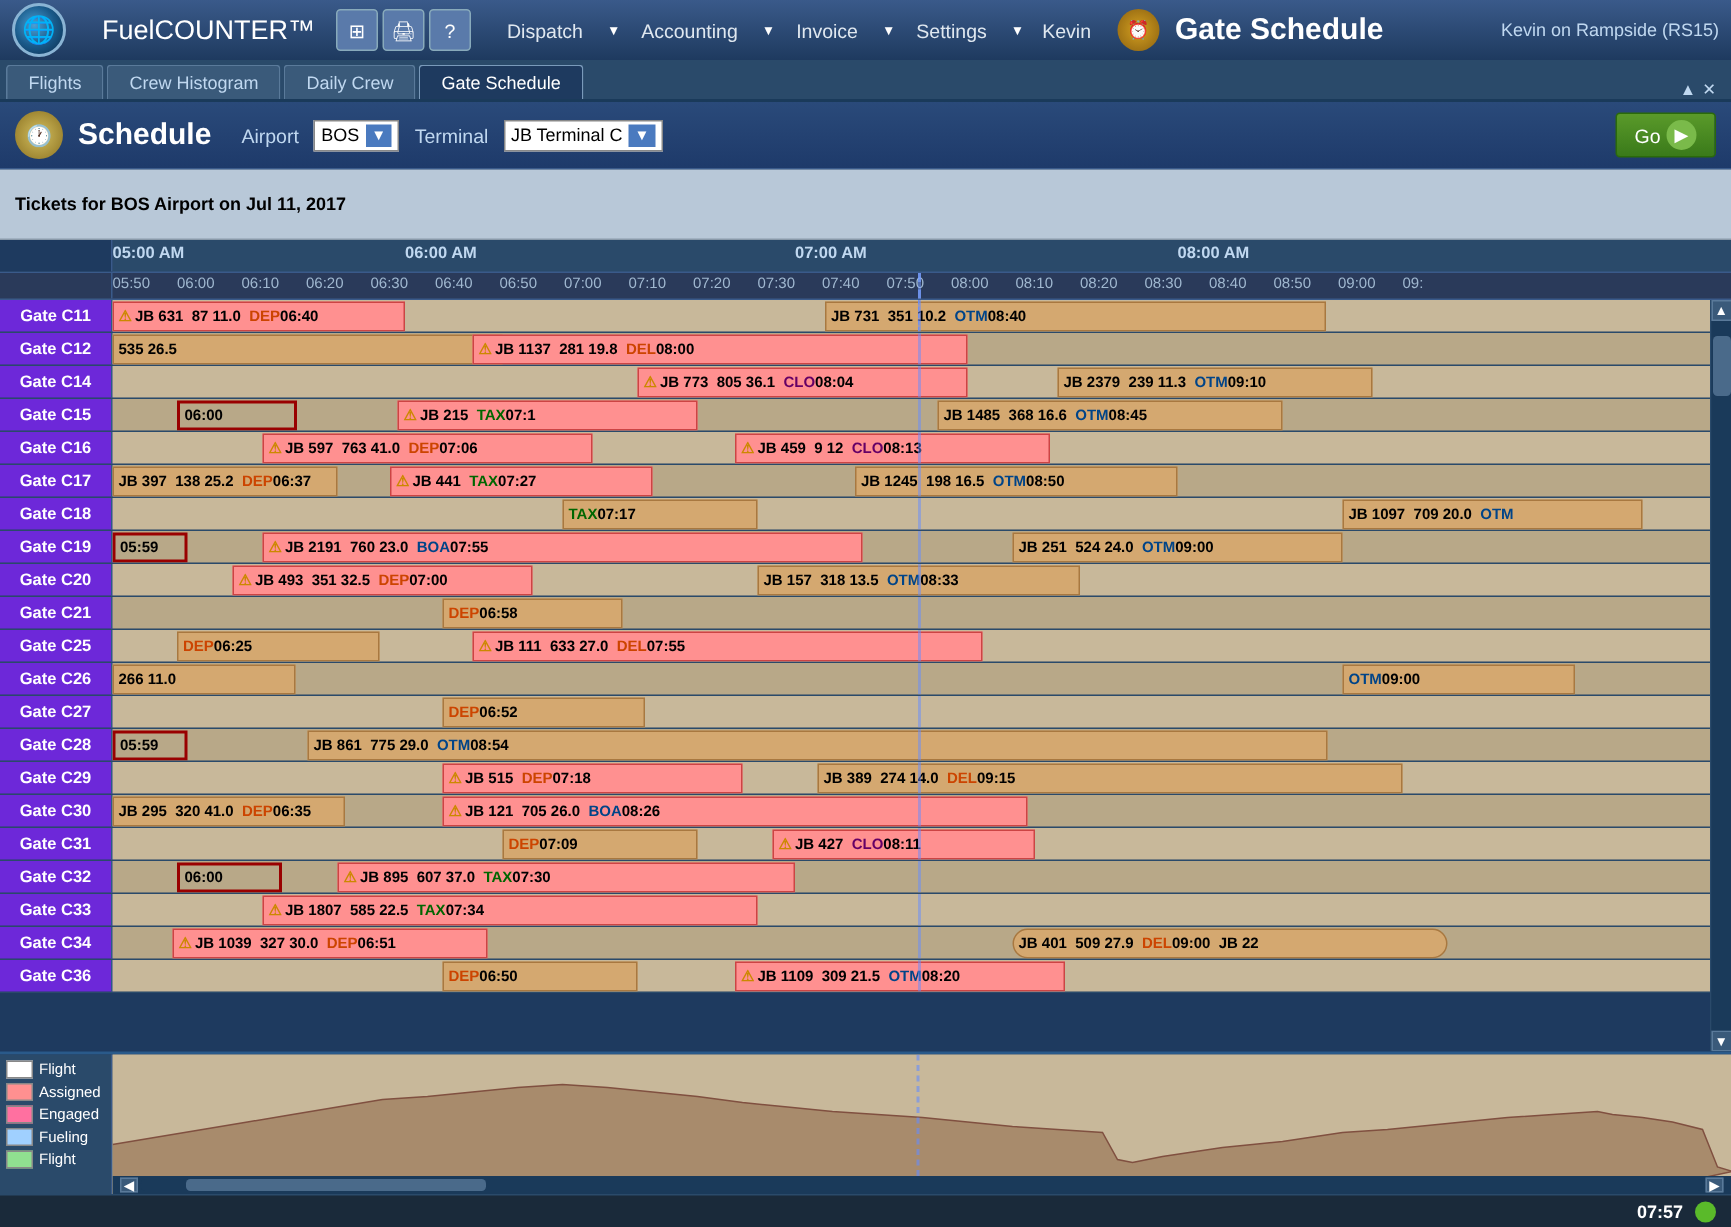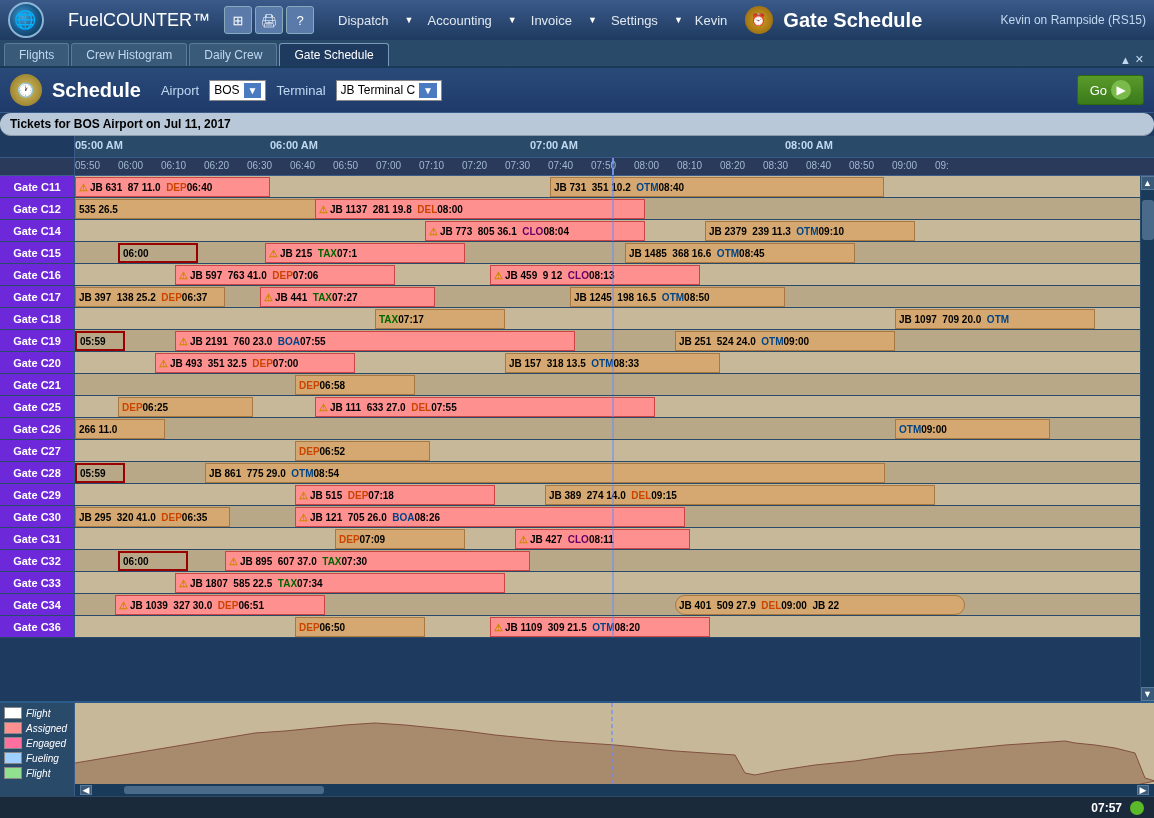--- a/index.html
+++ b/index.html
@@ -153,26 +153,25 @@
       width: 20px; height: 20px;
       background: #7aba4a;
       border-radius: 50%;
       display: flex; align-items: center; justify-content: center;
       font-size: 12px;
     }
 
     
     #tickets-bar {
       background: #b8c8d8;
-      padding: 4px 10px;
+      padding: 16px 10px;
       font-size: 12px;
       font-weight: bold;
       color: #000;
       border-bottom: 1px solid #8a9aaa;
-      border-radius: 11px;
     }
 
     
     #timeline-area {
       display: flex;
       flex-direction: column;
       flex: 1;
       overflow: hidden;
     }
 
@@ -319,21 +318,20 @@
     }
     #legend {
       width: 75px; min-width: 75px;
       background: #2a4a6a;
       border-right: 1px solid #3a5a8a;
       padding: 4px;
     }
     .legend-item {
       display: flex; align-items: center; gap: 4px;
       margin-bottom: 3px;
-      font-style: italic;
     }
     .legend-color {
       width: 18px; height: 12px;
       border: 1px solid #888;
     }
     .legend-label { color: #fff; font-size: 10px; }
     .lc-flight { background: #fff; }
     .lc-assigned { background: #ff9090; }
     .lc-engaged { background: #ff70a0; }
     .lc-fueling { background: #a0d0ff; }
@@ -605,21 +603,21 @@
           <div class="gate-timeline">
             <div class="flight-block fb-tan" style="left:43px;width:135px;"><span class="st-dep">DEP</span> 06:25</div>
             <div class="flight-block fb-assigned" style="left:240px;width:340px;"><span class="fb-warn">⚠</span>JB 111 &nbsp;633 27.0 &nbsp;<span class="st-del">DEL</span> 07:55</div>
             <div style="position:absolute;left:537px;top:0;bottom:0;width:2px;background:rgba(100,140,255,0.5);pointer-events:none;"></div>
           </div>
         </div>
 
         <div class="gate-row">
           <div class="gate-name">Gate C26</div>
           <div class="gate-timeline alt">
-            <div class="flight-block fb-tan" style="left:0px;width:90px;">266 11.0</div>
+            <div class="flight-block fb-tan" style="left:0px;width:122px;">266 11.0</div>
             <div class="flight-block fb-tan" style="left:820px;width:155px;"><span class="st-otm">OTM</span> 09:00</div>
             <div style="position:absolute;left:537px;top:0;bottom:0;width:2px;background:rgba(100,140,255,0.5);pointer-events:none;"></div>
           </div>
         </div>
 
         <div class="gate-row">
           <div class="gate-name">Gate C27</div>
           <div class="gate-timeline">
             <div class="flight-block fb-tan" style="left:220px;width:135px;"><span class="st-dep">DEP</span> 06:52</div>
             <div style="position:absolute;left:537px;top:0;bottom:0;width:2px;background:rgba(100,140,255,0.5);pointer-events:none;"></div>

